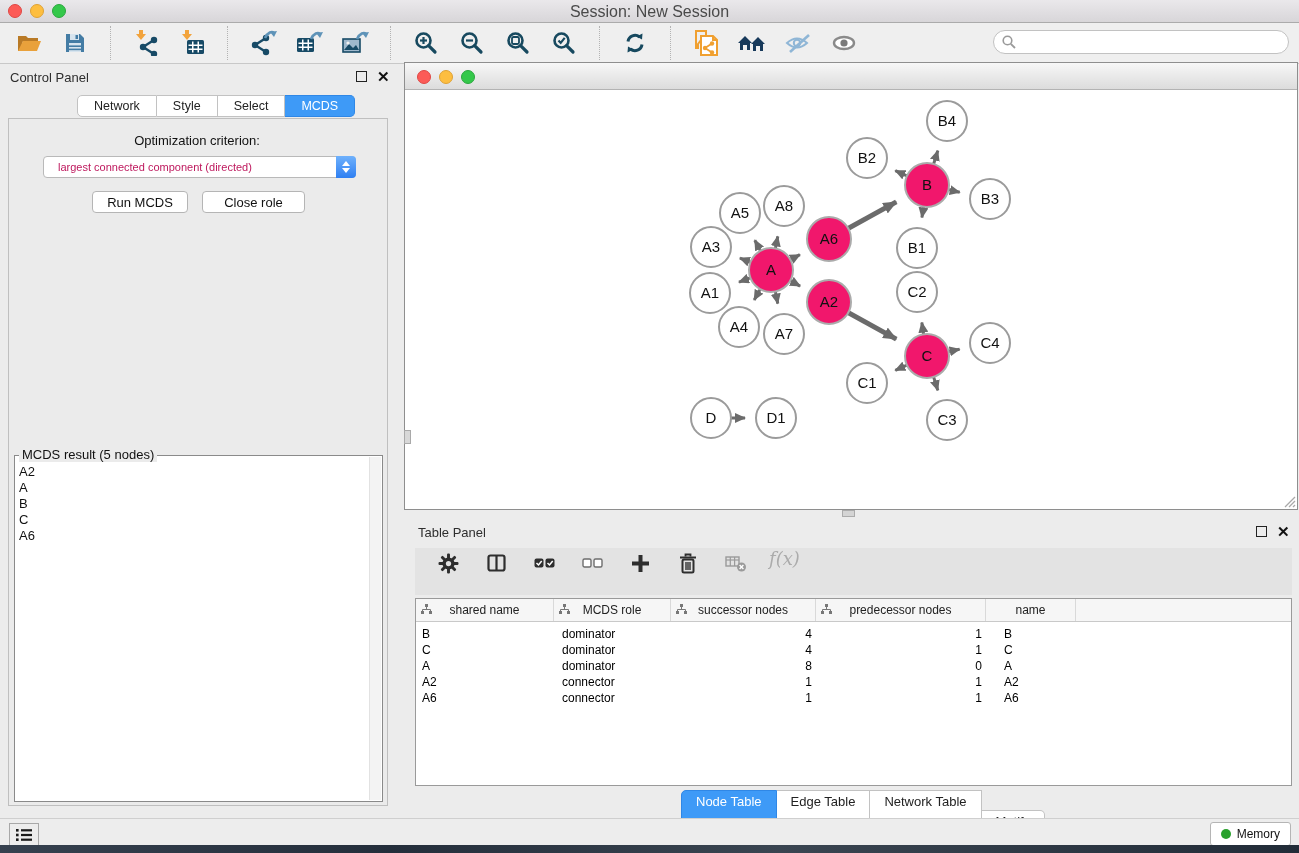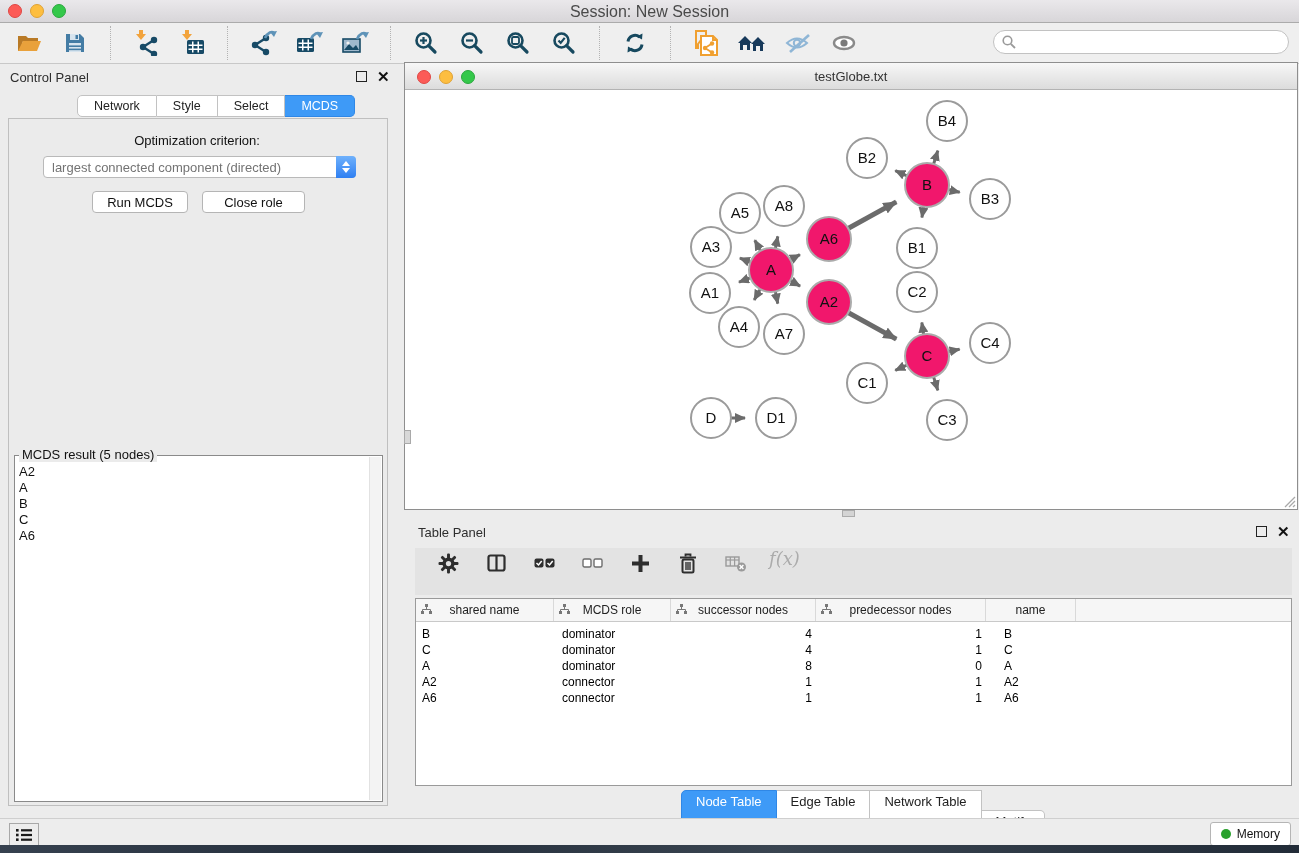--- a/index.html
+++ b/index.html
@@ -30,21 +30,21 @@
   .float-box{width:9px;height:9px;border:1.5px solid #222;display:inline-block;}
   .close-x{font-size:15px;font-weight:bold;color:#111;line-height:10px;}
   #cp-tabs{left:77px;top:95px;display:flex;}
   .seg-btn{background:#fff;border:1px solid #C2C2C2;border-left:none;font-size:12.5px;padding:3px 16px;color:#222;}
   .seg-btn:first-child{border-left:1px solid #C2C2C2;border-radius:5px 0 0 5px;}
   .seg-btn:last-child{border-radius:0 5px 5px 0;}
   .seg-btn.active{background:#3E9AF7;border-color:#2F87E6;color:#fff;}
   #cp-body{left:8px;top:118px;width:378px;height:686px;border:1px solid #BFBFBF;background:#EBEBEB;}
   #opt-label{left:0;top:133px;width:394px;text-align:center;font-size:13px;color:#111;}
   #criterion{left:43px;top:156px;width:313px;height:22px;background:#fff;border:1px solid #B9B9B9;border-radius:4px;display:flex;align-items:center;box-sizing:border-box;}
-  #criterion .val{flex:1;font-size:13px;padding-left:8px;color:#737373;white-space:nowrap;overflow:hidden;}
+  #criterion .val{flex:1;font-size:11px;padding-left:14px;color:#be185d;white-space:nowrap;overflow:hidden;}
   #criterion .stepper{width:20px;height:22px;margin:-1px -1px 0 0;background:linear-gradient(#6FB1FC,#2E7FF2);border-radius:0 4px 4px 0;display:flex;flex-direction:column;align-items:center;justify-content:center;gap:2px;}
   .tri-up{width:0;height:0;border-left:4px solid transparent;border-right:4px solid transparent;border-bottom:5px solid #fff;}
   .tri-down{width:0;height:0;border-left:4px solid transparent;border-right:4px solid transparent;border-top:5px solid #fff;}
   .push-btn{background:#fff;border:1px solid #B5B5B5;border-radius:4px;height:22px;font-size:13px;color:#111;display:flex;align-items:center;justify-content:center;box-sizing:border-box;}
   #run-btn{left:92px;top:191px;width:96px;}
   #close-btn{left:202px;top:191px;width:103px;}
   #mcds-fieldset{left:14px;top:455px;width:367px;height:345px;border:1px solid #8A8A8A;background:#fff;}
   #mcds-legend{position:absolute;top:-9px;left:4px;background:#EBEBEB;padding:0 3px;font-size:13px;color:#111;}
   #mcds-list{position:absolute;left:4px;top:8px;right:14px;bottom:4px;overflow:hidden;}
   .mcds-item{font-size:13px;color:#111;line-height:16px;}
@@ -286,21 +286,20 @@
     <div id="mcds-scroll"></div>
   </div>
 
   <div class="abs" id="net-win">
     <div id="net-titlebar">
       <div id="net-traffic">
         <span class="tl tl-red"></span>
         <span class="tl tl-yellow"></span>
         <span class="tl tl-green"></span>
       </div>
-      <div id="net-title">testGlobe.txt</div>
     </div>
     <div id="graph-svg"><svg width="891" height="420" viewBox="0 0 891 420">
           <defs>
             <marker id="arrowN" markerUnits="userSpaceOnUse" markerWidth="11" markerHeight="10" refX="10" refY="5" orient="auto">
               <path d="M0 0L11 5L0 10z" fill="#6B6B6B"></path>
             </marker>
             <marker id="arrowT" markerUnits="userSpaceOnUse" markerWidth="14" markerHeight="12" refX="13" refY="6" orient="auto">
               <path d="M0 0L14 6L0 12z" fill="#6B6B6B"></path>
             </marker>
           </defs>

